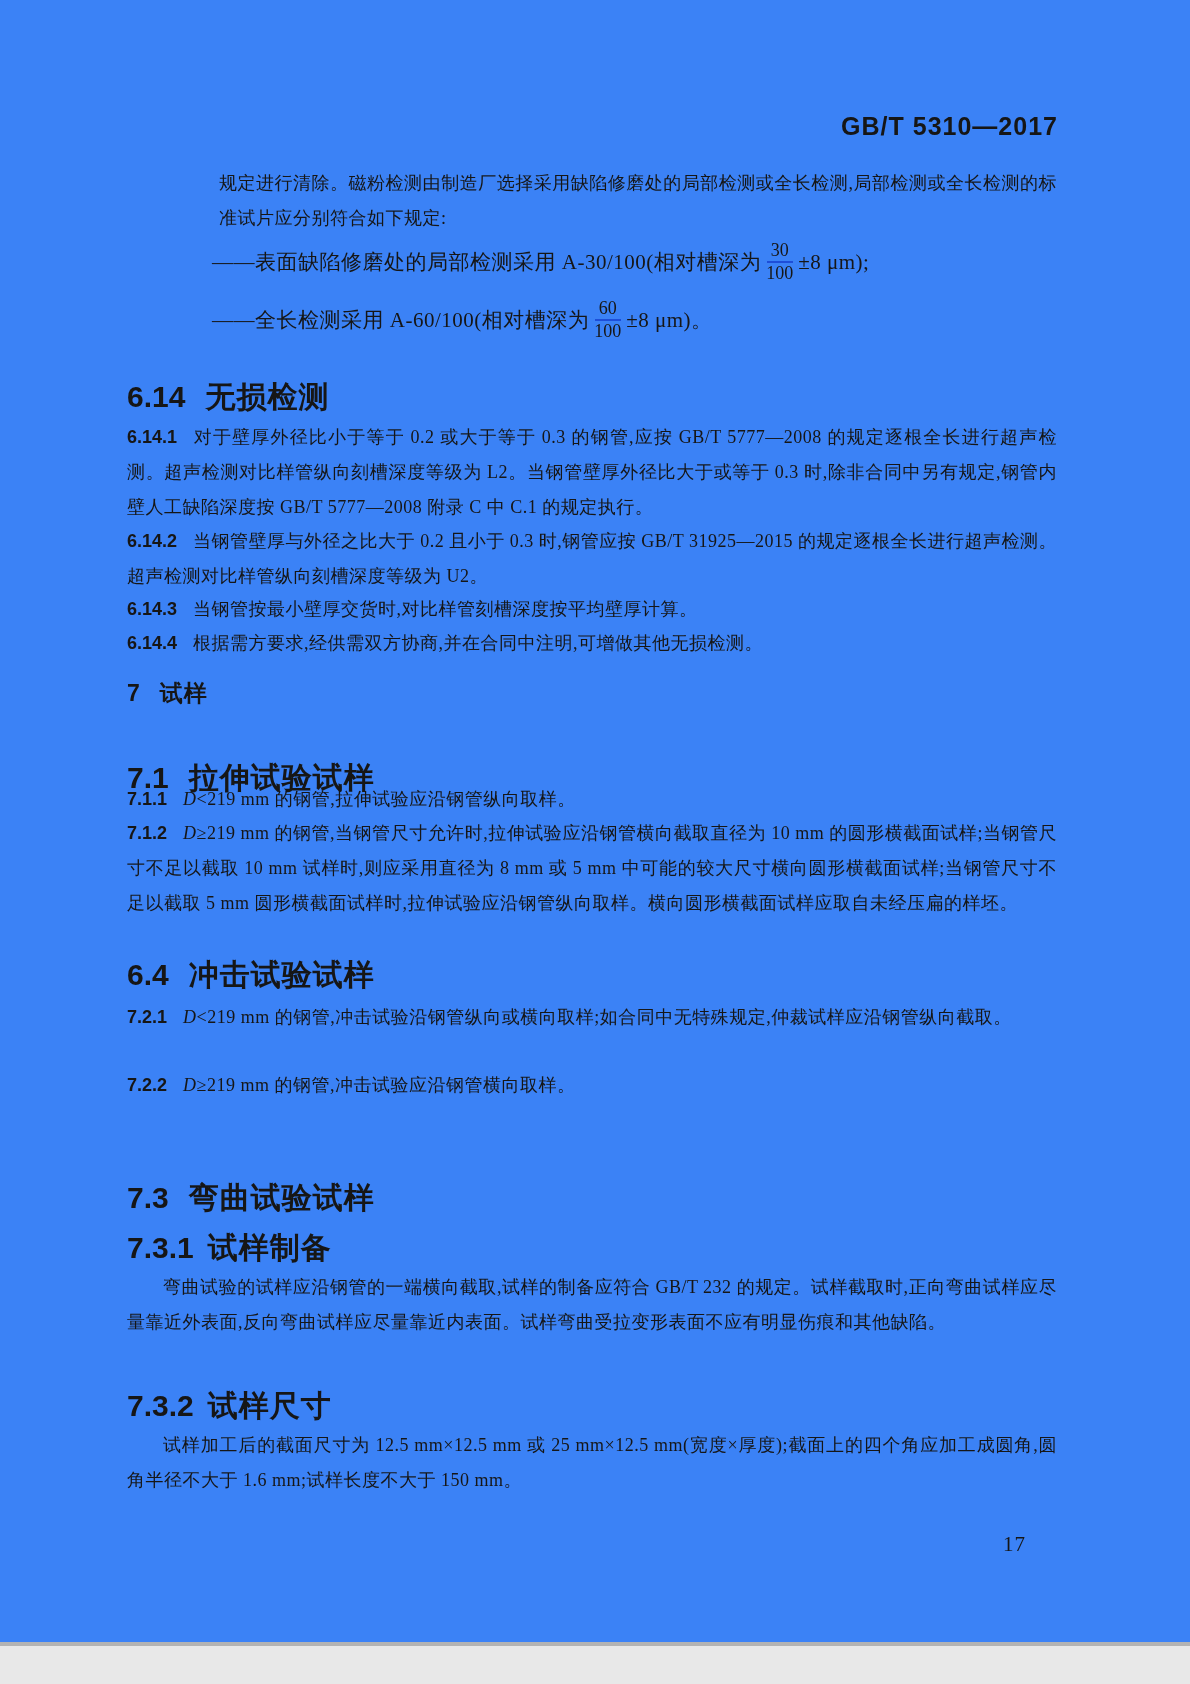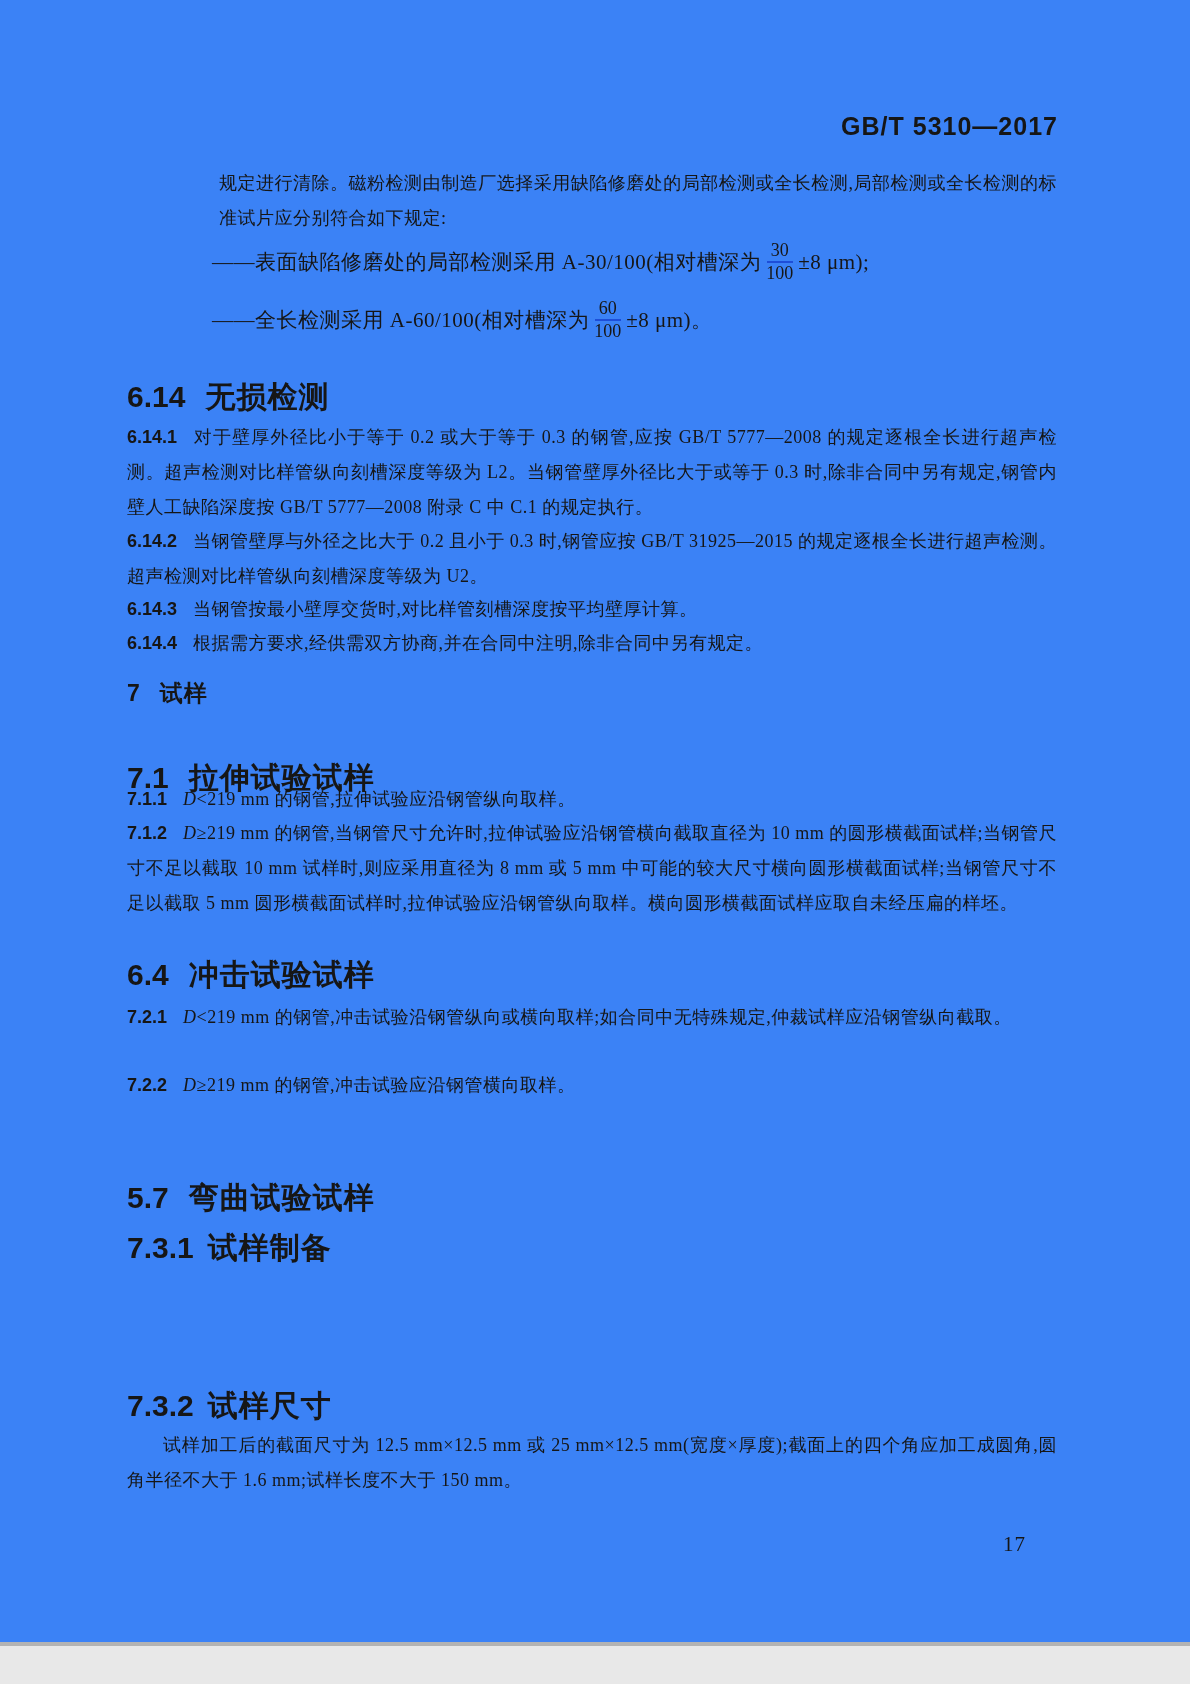--- a/index.html
+++ b/index.html
@@ -90,21 +90,21 @@
 
   <div class="abs para w-full" style="top:524px;">
     <span class="clause-label">6.14.2</span><span>当钢管壁厚与外径之比大于 0.2 且小于 0.3 时,钢管应按 GB/T 31925—2015 的规定逐根全长进行超声检测。超声检测对比样管纵向刻槽深度等级为 U2。</span>
   </div>
 
   <div class="abs para w-full" style="top:592px;">
     <span class="clause-label">6.14.3</span><span>当钢管按最小壁厚交货时,对比样管刻槽深度按平均壁厚计算。</span>
   </div>
 
   <div class="abs para w-full" style="top:626px;">
-    <span class="clause-label">6.14.4</span><span>根据需方要求,经供需双方协商,并在合同中注明,除非合同中另有规定。</span>
+    <span class="clause-label">6.14.4</span><span>根据需方要求,经供需双方协商,并在合同中注明,可增做其他无损检测。</span>
   </div>
 
   <div class="abs heading w-full" style="top:678px; font-size:23px;">
     <span class="h-num">7</span><span>试样</span>
   </div>
 
   <div class="abs heading w-full" style="top:738px;margin-top:20px;">
     <span class="h-num">7.1</span><span>拉伸试验试样</span>
   </div>
 
@@ -123,27 +123,28 @@
   <div class="abs para w-full" style="top:1000px;">
     <span class="clause-label">7.2.1</span><span class="ital">D</span><span>&lt;219 mm 的钢管,冲击试验沿钢管纵向或横向取样;如合同中无特殊规定,仲裁试样应沿钢管纵向截取。</span>
   </div>
 
   <div class="abs para w-full" style="top:1068px;">
     <span class="clause-label">7.2.2</span><span class="ital">D</span><span>≥219 mm 的钢管,冲击试验应沿钢管横向取样。</span>
   </div>
 
 
   <div class="abs heading w-full" style="top:1178px;">
-    <span class="h-num">5.7</span><span>弯曲试验试样</span>
+    <span class="h-num">7.3</span><span>弯曲试验试样</span>
   </div>
 
   <div class="abs heading w-full" style="top:1228px;">
     <span class="h-num" style="margin-right:14px;">7.3.1</span><span>试样制备</span>
   </div>
 
+  <div class="abs para w-full" style="top:1270px; text-indent:2em;">弯曲试验的试样应沿钢管的一端横向截取,试样的制备应符合 GB/T 232 的规定。试样截取时,正向弯曲试样应尽量靠近外表面,反向弯曲试样应尽量靠近内表面。试样弯曲受拉变形表面不应有明显伤痕和其他缺陷。</div>
 
   <div class="abs heading w-full" style="top:1386px;">
     <span class="h-num" style="margin-right:14px;">7.3.2</span><span>试样尺寸</span>
   </div>
 
   <div class="abs para w-full" style="top:1428px; text-indent:2em;">试样加工后的截面尺寸为 12.5 mm×12.5 mm 或 25 mm×12.5 mm(宽度×厚度);截面上的四个角应加工成圆角,圆角半径不大于 1.6 mm;试样长度不大于 150 mm。</div>
 
   <div class="abs page-num">17</div>
 
   <div class="abs scan-edge"></div>

